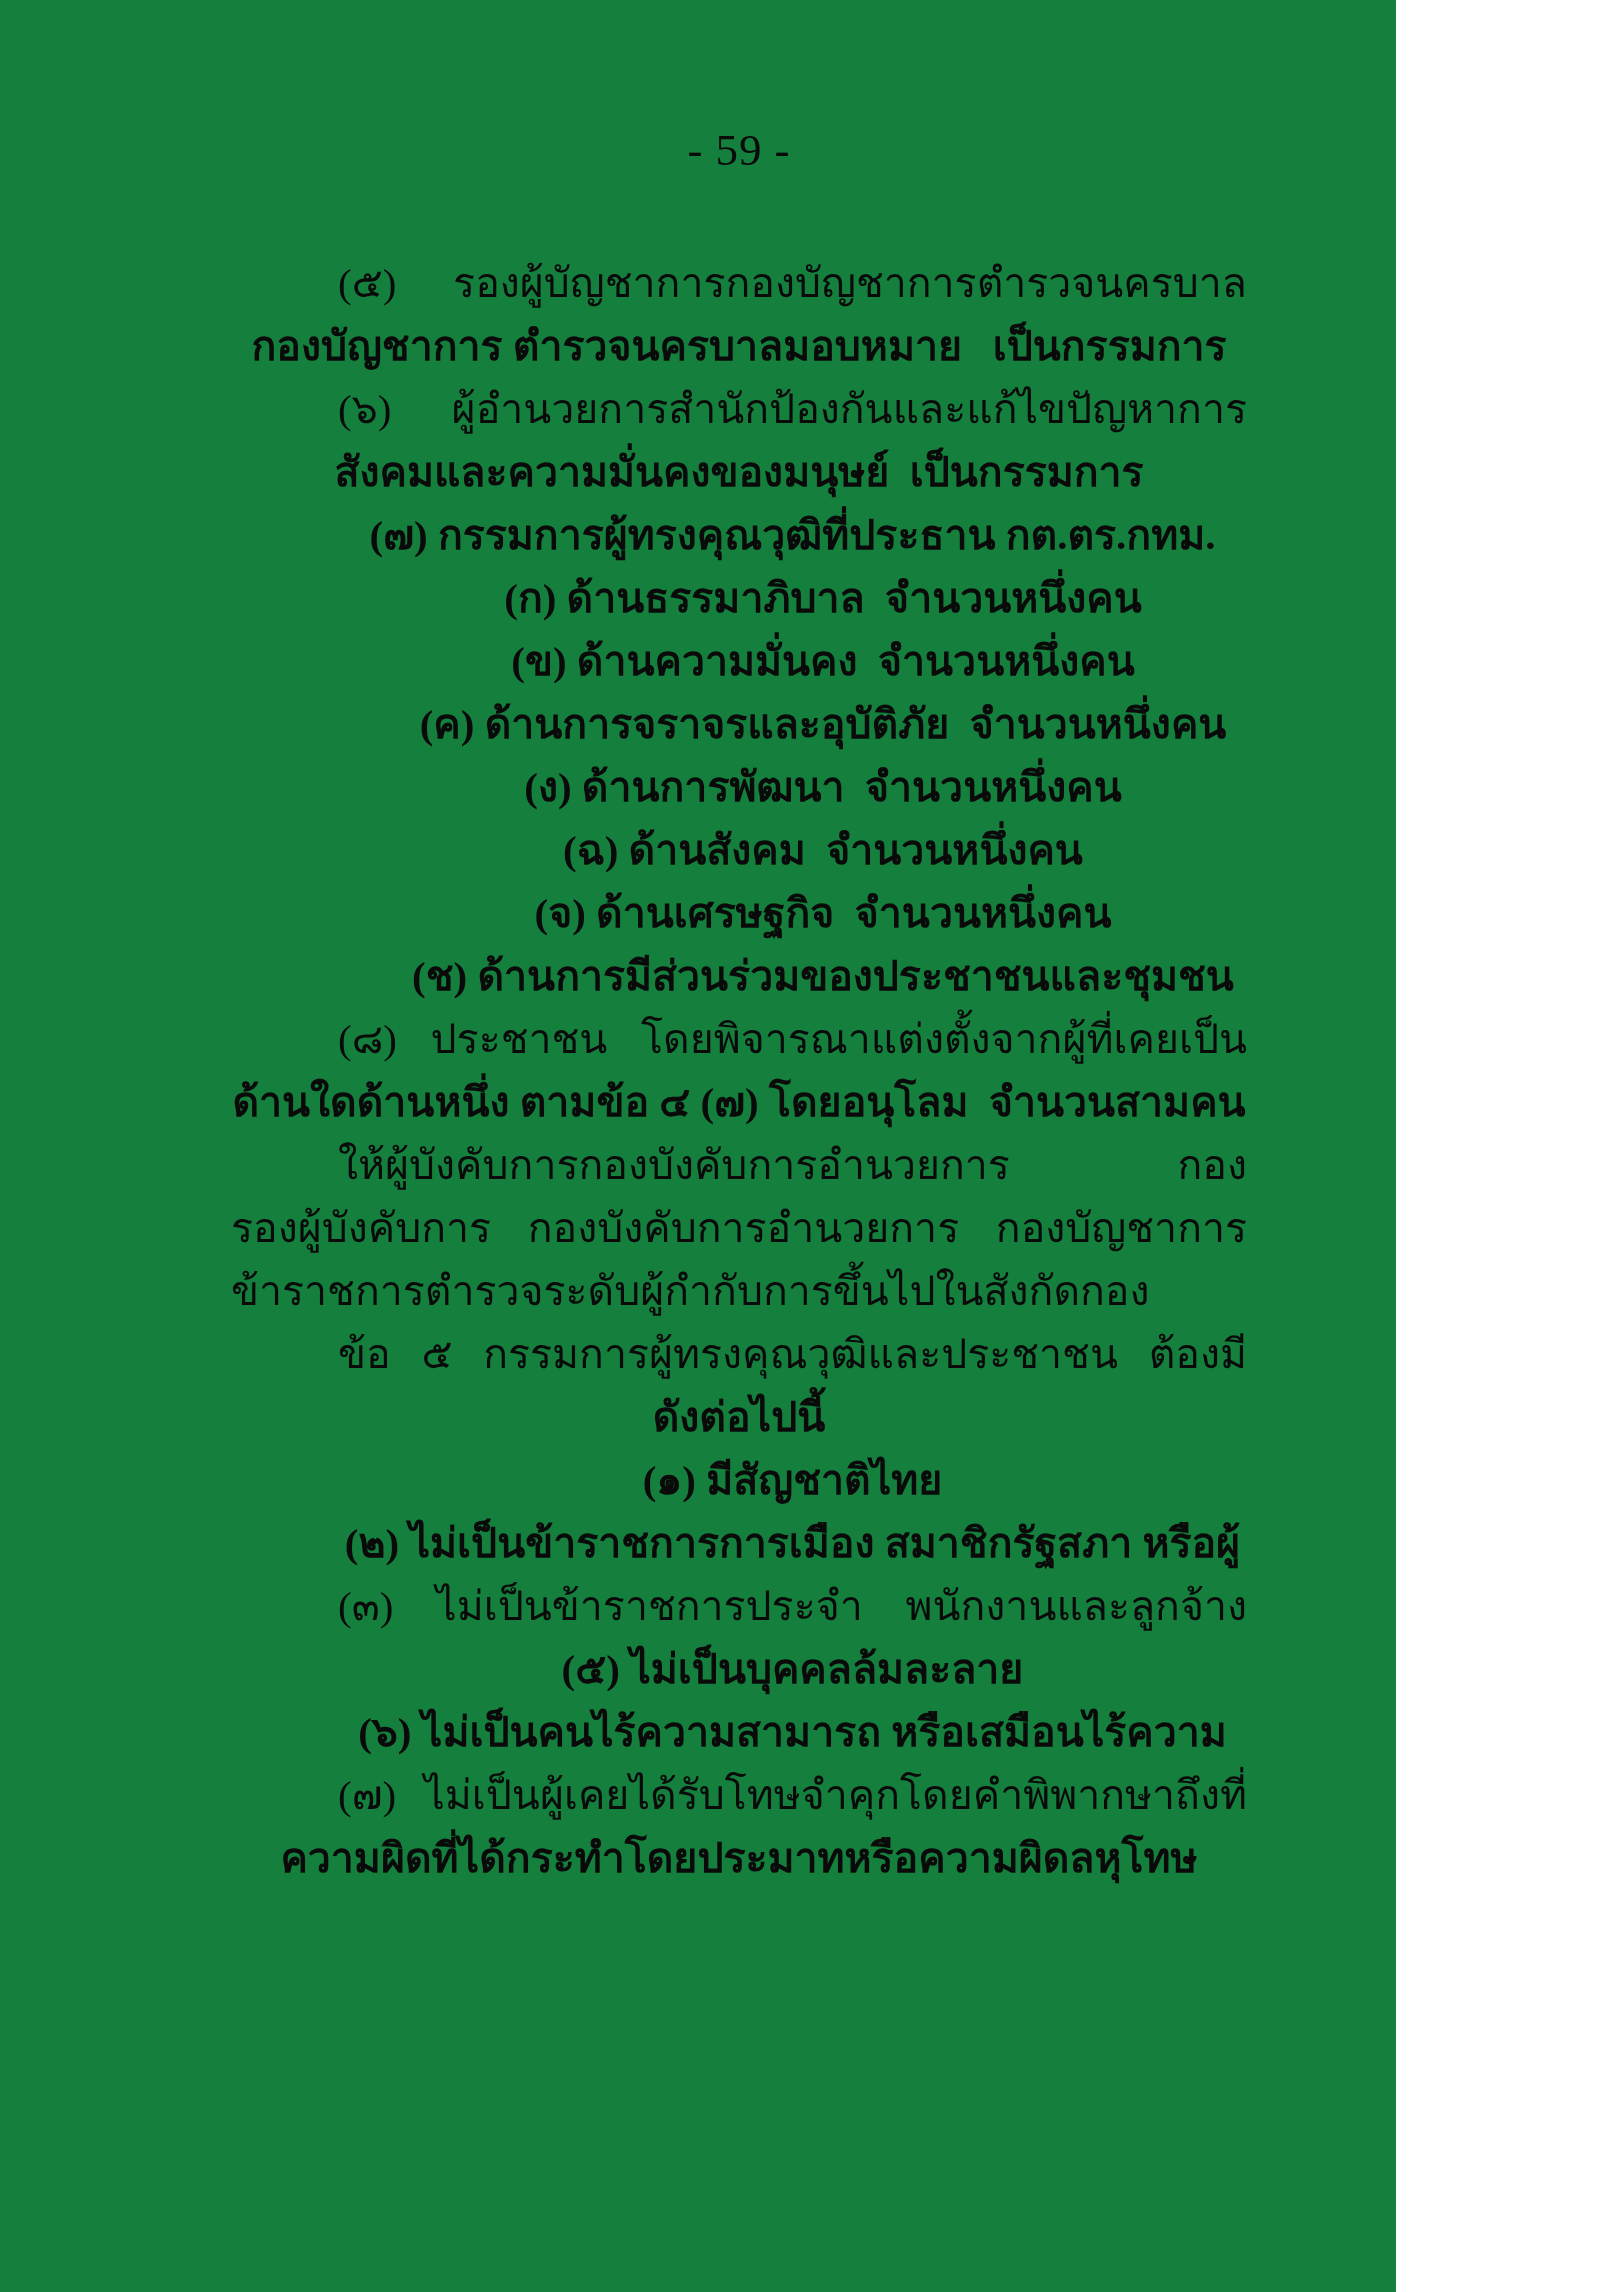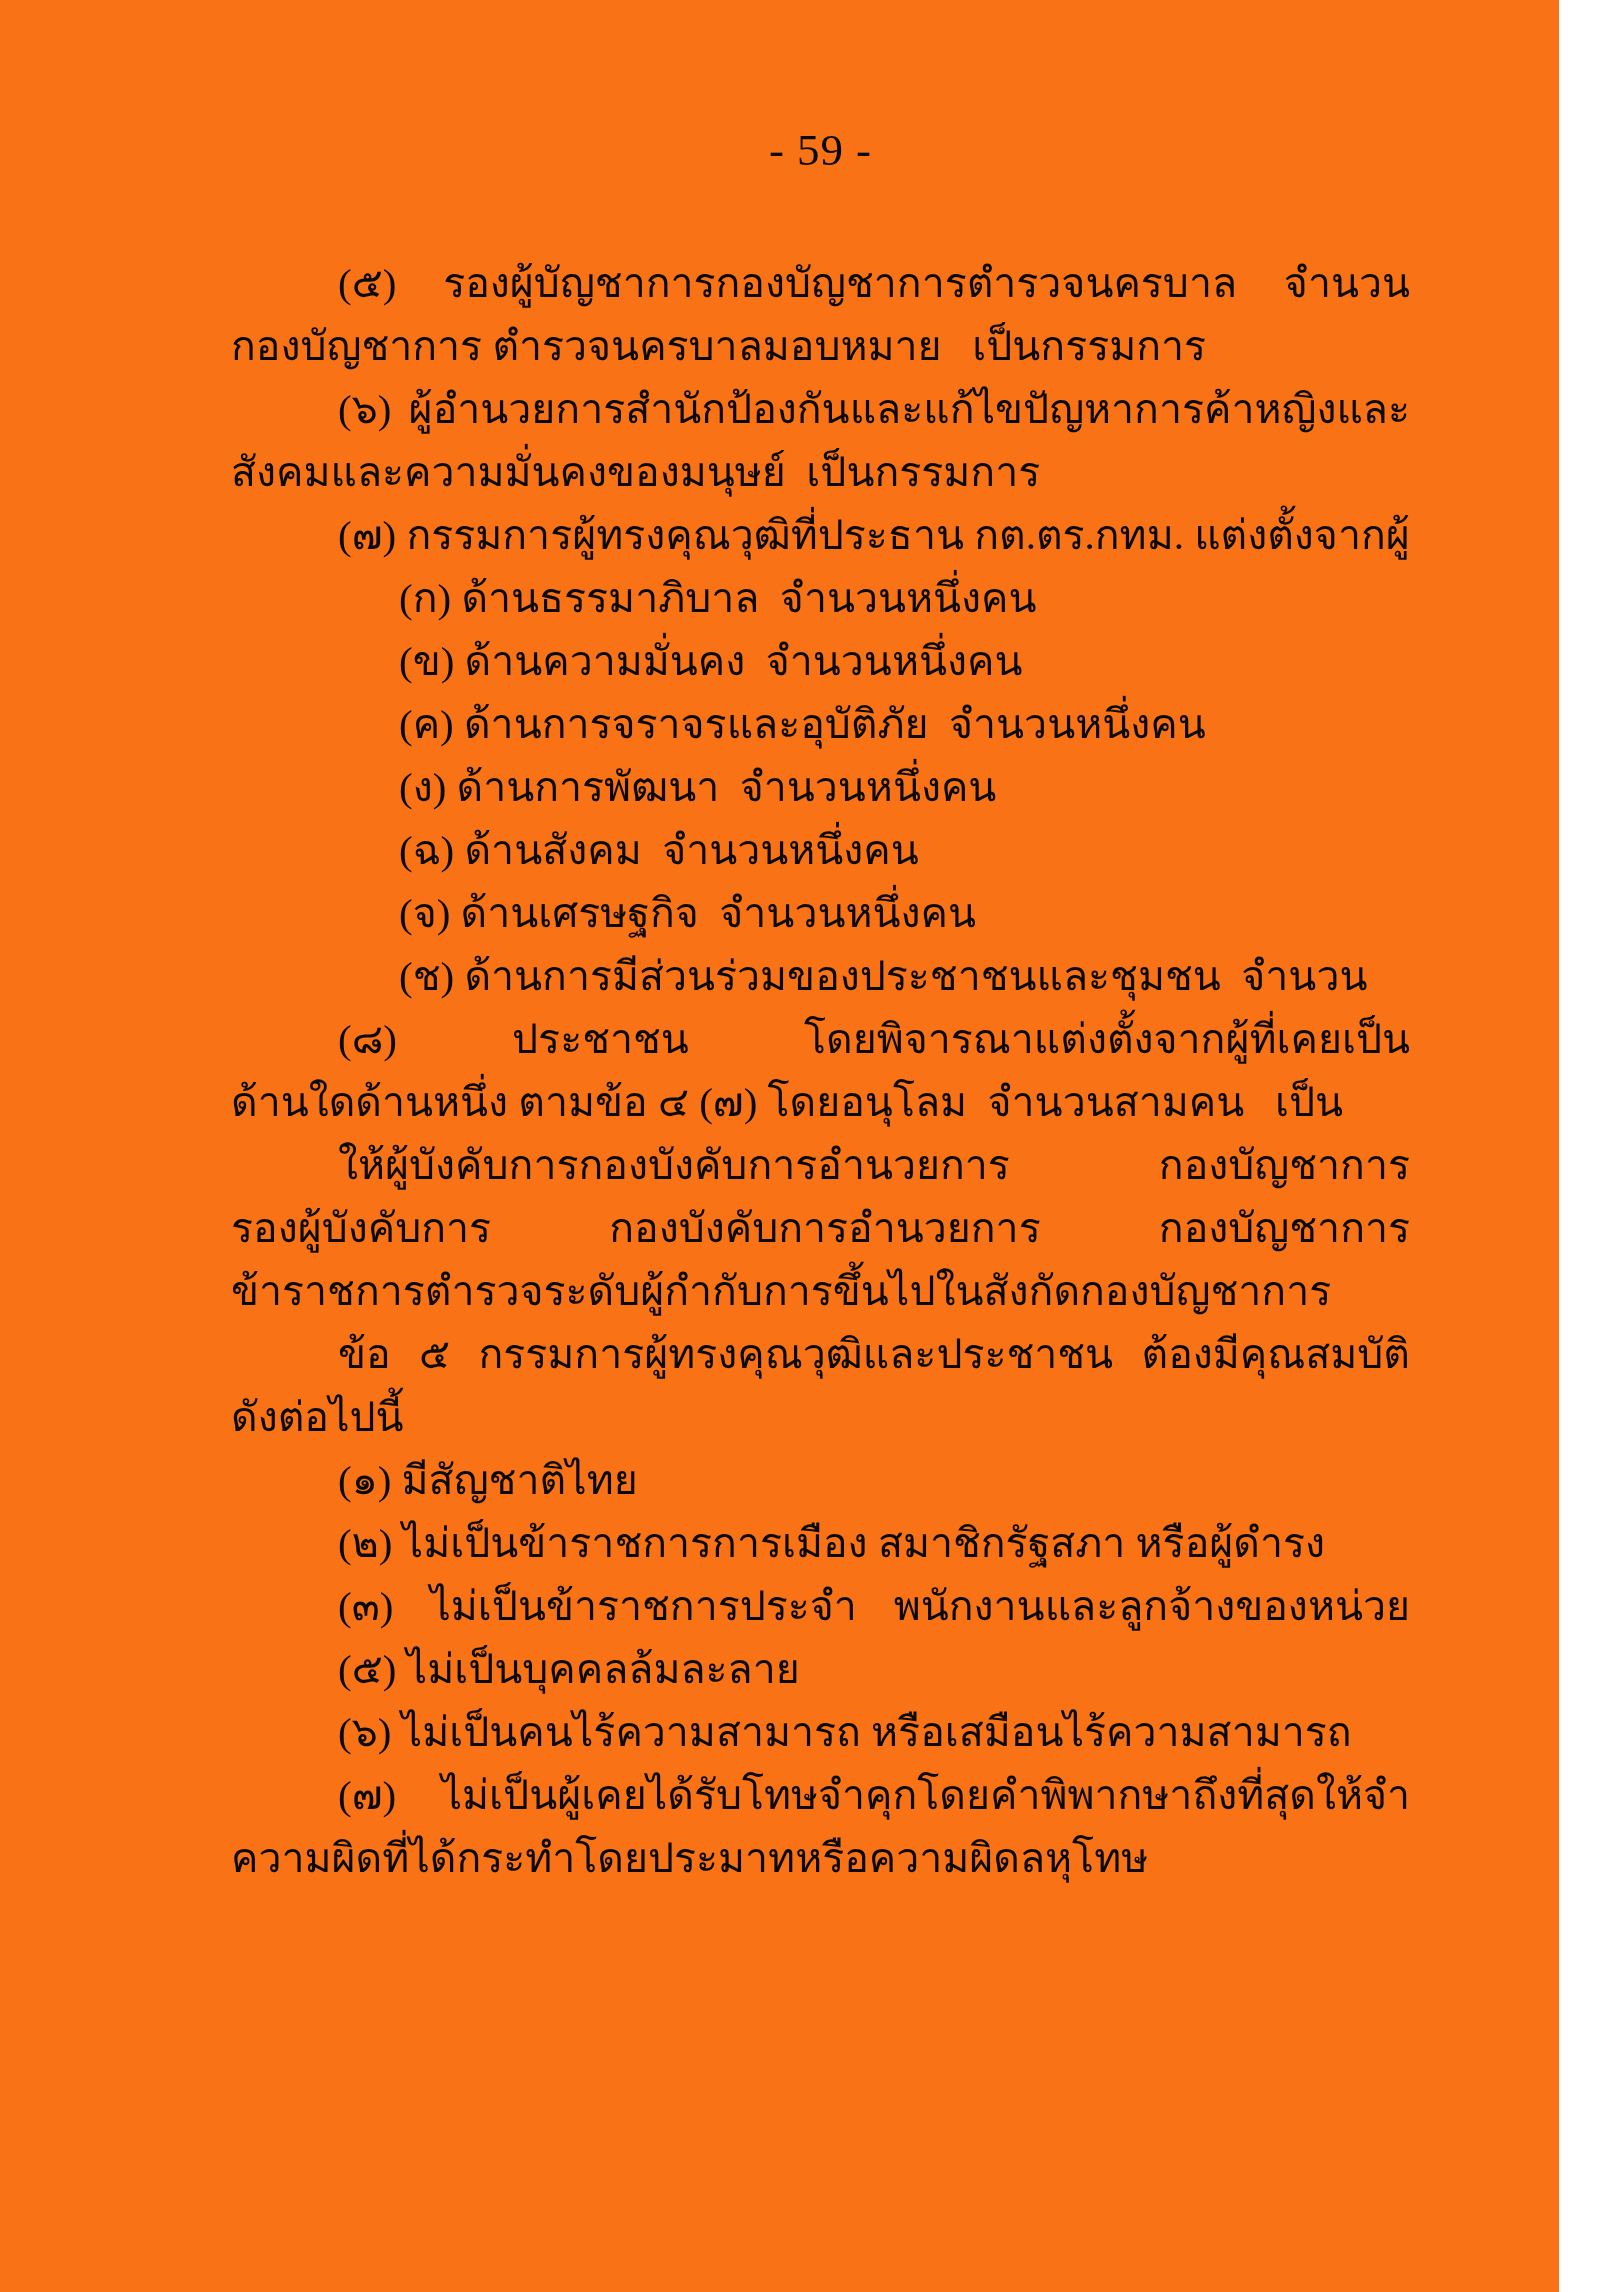--- a/index.html
+++ b/index.html
@@ -2,23 +2,23 @@
 <html style="font-size:14.3px"><head>
 <meta charset="utf-8">
 <style>
   html, body {
     margin: 0;
     padding: 0;
     background: #ffffff;
   }
   .page {
     position: relative;
-    width: 1559px;
+    width: 1396px;
     height: 2293px;
-    background: #f97316;
+    background: #15803d;
     color: #0a0a0a;
     font-family: "Liberation Serif", "DejaVu Serif", serif;
     box-sizing: border-box;
     padding: 125px 149px 0 231px;
     overflow: hidden;
   }
   .page-num {
     height: 50px;
     line-height: 50px;
     text-align: center;
@@ -40,21 +40,22 @@
   
   .sl { text-indent: 168px; }
   
   .pj, .fj {
     text-align: justify;
     text-align-last: justify;
   }
   
   .pl, .sl, .fl {
     white-space: pre-wrap;
-    text-align: left;
+    text-align: center;
+    font-weight: bold;
   }
 </style>
 </head>
 <body>
 
 <div class="page">
   <div class="page-num">- 59 -</div>
   <div class="textblock">
       <div class="line pj">(๕) รองผู้บัญชาการกองบัญชาการตำรวจนครบาล จำนวนสามคน ที่ผู้บัญชาการ</div>
       <div class="line fl">กองบัญชาการ ตำรวจนครบาลมอบหมาย   เป็นกรรมการ</div>

